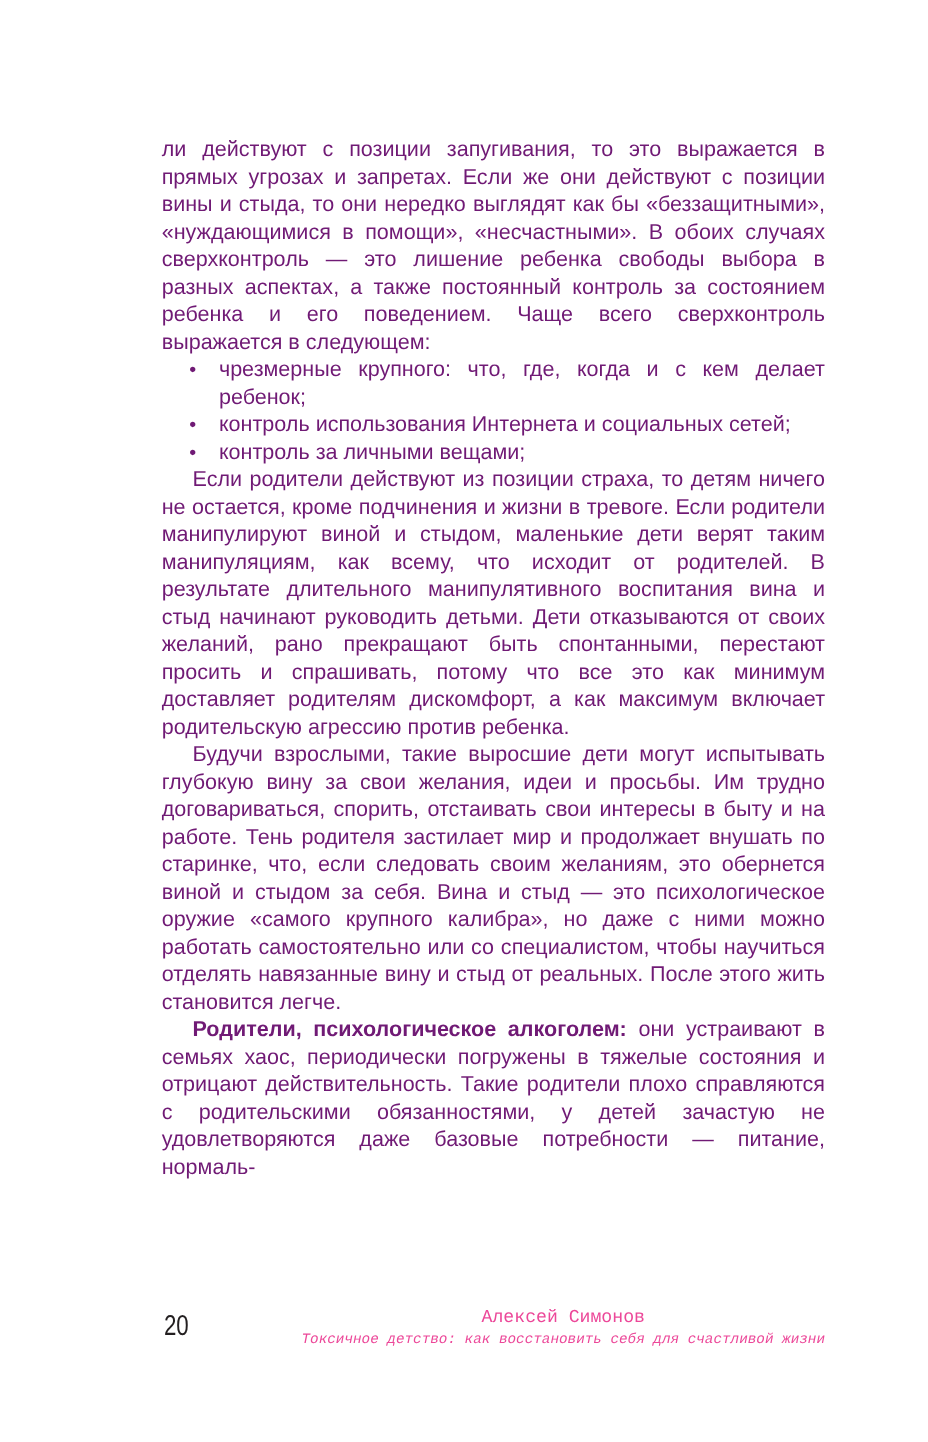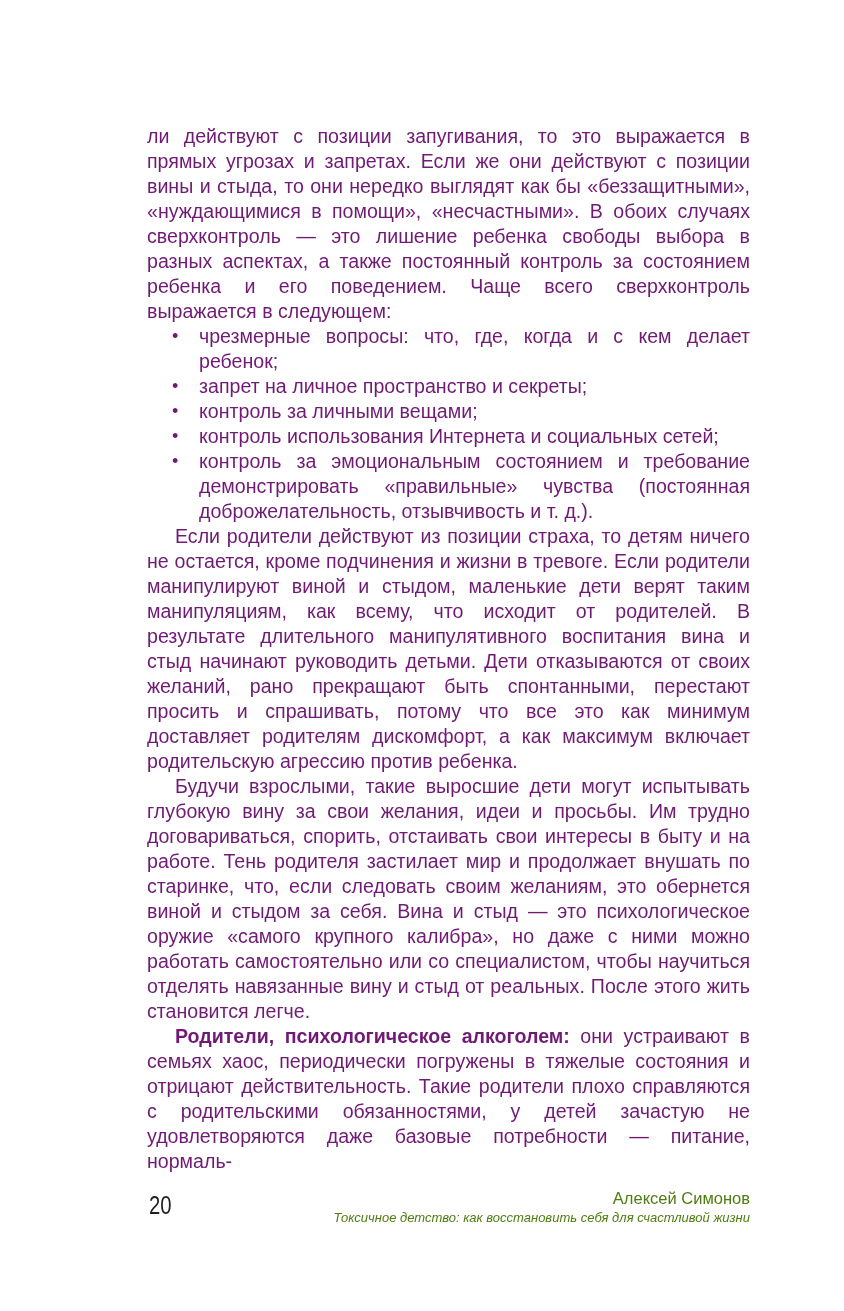--- a/index.html
+++ b/index.html
@@ -38,38 +38,36 @@
     font-weight: normal;
     transform: scaleX(0.78);
     transform-origin: left top;
     color: #231f20;
     letter-spacing: 0;
   }
   .footer-right {
     position: absolute;
     right: 94px;
     top: 1188px;
-    text-align: right;
-    font-family: Liberation Sans, sans-serif;
-    color: #4d7c0f;
+    text-align: center;
+    font-family: Liberation Mono, monospace;
+    color: #ec4899;
   }
   .footer-author { font-size: 16.5px; line-height: 20px; }
   .footer-title { font-size: 13px; line-height: 20px; font-style: italic; }
 </style>
 </head>
 <body>
 
 <div class="page-text">
   <p>ли действуют с позиции запугивания, то это выражается в прямых угрозах и запретах. Если же они действуют с позиции вины и стыда, то они нередко выглядят как бы «беззащитными», «нуждающимися в помощи», «несчастными». В обоих случаях сверхконтроль — это лишение ребенка свободы выбора в разных аспектах, а также постоянный контроль за состоянием ребенка и его поведением. Чаще всего сверхконтроль выражается в следующем:</p>
   <ul>
-    <li>чрезмерные вопросы: что, где, когда и с кем делает ребенок;</li>
-    <li>запрет на личное пространство и секреты;</li>
+    <li>чрезмерные крупного: что, где, когда и с кем делает ребенок;</li>
+    <li>контроль использования Интернета и социальных сетей;</li>
     <li>контроль за личными вещами;</li>
-    <li>контроль использования Интернета и социальных сетей;</li>
-    <li>контроль за эмоциональным состоянием и требование демонстрировать «правильные» чувства (постоянная доброжелательность, отзывчивость и т. д.).</li>
   </ul>
   <p class="indent">Если родители действуют из позиции страха, то детям ничего не остается, кроме подчинения и жизни в тревоге. Если родители манипулируют виной и стыдом, маленькие дети верят таким манипуляциям, как всему, что исходит от родителей. В результате длительного манипулятивного воспитания вина и стыд начинают руководить детьми. Дети отказываются от своих желаний, рано прекращают быть спонтанными, перестают просить и спрашивать, потому что все это как минимум доставляет родителям дискомфорт, а как максимум включает родительскую агрессию против ребенка.</p>
   <p class="indent">Будучи взрослыми, такие выросшие дети могут испытывать глубокую вину за свои желания, идеи и просьбы. Им трудно договариваться, спорить, отстаивать свои интересы в быту и на работе. Тень родителя застилает мир и продолжает внушать по старинке, что, если следовать своим желаниям, это обернется виной и стыдом за себя. Вина и стыд — это психологическое оружие «самого крупного калибра», но даже с ними можно работать самостоятельно или со специалистом, чтобы научиться отделять навязанные вину и стыд от реальных. После этого жить становится легче.</p>
   <p class="indent"><span class="bold">Родители, психологическое алкоголем:</span><span> они устраивают в семьях хаос, периодически погружены в тяжелые состояния и отрицают действительность. Такие родители плохо справляются с родительскими обязанностями, у детей зачастую не удовлетворяются даже базовые потребности — питание, нормаль-</span></p>
 </div>
 
 <div class="footer-num">20</div>
 <div class="footer-right">
   <div class="footer-author">Алексей Симонов</div>
   <div class="footer-title">Токсичное детство: как восстановить себя для счастливой жизни</div>

